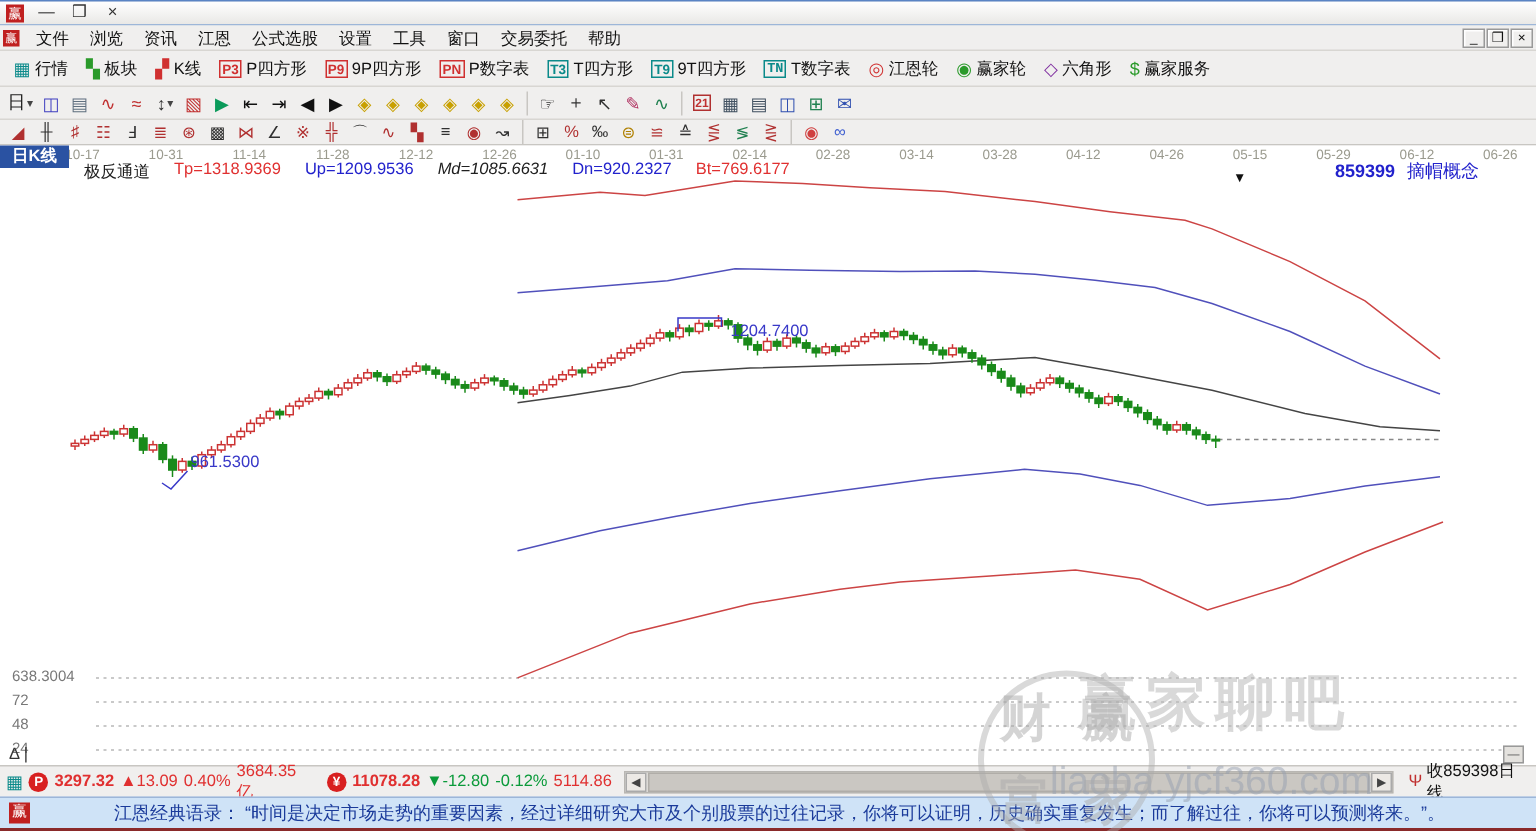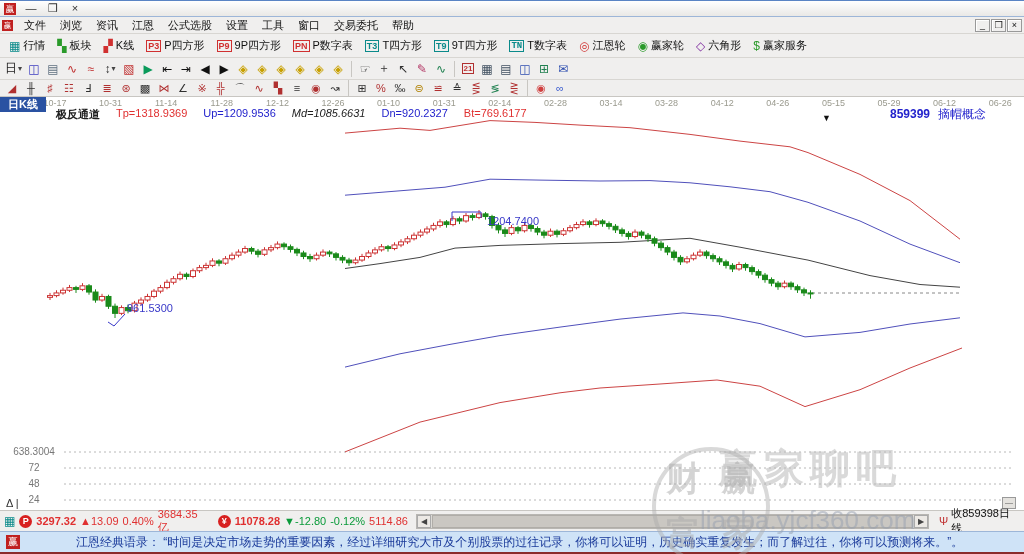--- a/index.html
+++ b/index.html
@@ -32,21 +32,21 @@
   #chart svg { position:absolute; left:0; top:0; }
   .date-label { position:absolute; top:1px; width:40px; margin-left:-20px; text-align:center;
     font-size:9px; color:#9a9a8e; }
   .kline-tab { position:absolute; left:0; top:0; width:46px; height:15px; background:#2a52a2; color:#fff;
     font-size:11px; font-weight:bold; text-align:center; line-height:15px; }
   .legend { position:absolute; left:56px; top:10px; display:flex; gap:16px; font-size:11px; white-space:nowrap; }
   .stock-label { position:absolute; top:9px; right:38px; font-size:12px; color:#2222cc; white-space:nowrap; }
   .stock-label b { margin-right:8px; }
   .tri-marker { position:absolute; left:822px; top:16px; font-size:9px; color:#111; }
   .anno { position:absolute; font-size:11px; color:#3838c8; white-space:nowrap; }
-  .grid-label { position:absolute; font-size:10px; color:#777; text-align:center; width:52px; }
+  .grid-label { position:absolute; font-size:10px; color:#777; text-align:left; width:52px; }
   .delta-mark { position:absolute; left:6px; top:400px; font-size:11px; color:#333; }
   .mini-btn { position:absolute; right:8px; top:400px; width:14px; height:12px; background:#e4e2de;
     border:1px solid #999; font-size:8px; line-height:10px; text-align:center; color:#555; }
   .wm { position:absolute; pointer-events:none; z-index:50; }
   .wm-qq { left:712px; top:320px; font-size:22px; color:rgba(150,150,150,.6); letter-spacing:2px; }
   .wm-big { left:718px; top:344px; font-size:40px; font-weight:bold; color:rgba(185,185,185,.55); letter-spacing:6px; }
   .wm-url { left:700px; top:408px; font-size:26px; color:rgba(150,160,175,.5); }
   .wm-stamp { left:652px; top:350px; width:118px; height:118px; border:4px solid rgba(170,170,170,.45);
     border-radius:50%; display:grid; grid-template-columns:1fr 1fr; align-items:center; justify-items:center;
     color:rgba(170,170,170,.5); font-size:34px; font-weight:bold; }
@@ -604,21 +604,21 @@
       <div class="date-label" style="left: 666.6px;">03-28</div>
       <div class="date-label" style="left: 722.2px;">04-12</div>
       <div class="date-label" style="left: 777.8px;">04-26</div>
       <div class="date-label" style="left: 833.4px;">05-15</div>
       <div class="date-label" style="left: 889px;">05-29</div>
       <div class="date-label" style="left: 944.6px;">06-12</div>
       <div class="date-label" style="left: 1000.2px;">06-26</div>
     </div>
   <div class="kline-tab">日K线</div>
   <div class="legend" id="legend">
-    <span style="color:#202020;font-weight:bold;">极反通道</span>
+    <span style="color:#202020;">极反通道</span>
   <span style="color: rgb(224, 48, 48);">Tp=1318.9369</span>
       <span style="color: rgb(34, 34, 204);">Up=1209.9536</span>
       <span style="color: rgb(32, 32, 32); font-style: italic;">Md=1085.6631</span>
       <span style="color: rgb(34, 34, 204);">Dn=920.2327</span>
       <span style="color: rgb(224, 48, 48);">Bt=769.6177</span>
     </div>
   <div class="stock-label">
     <b>859399</b><span>摘帽概念</span>
   </div>
   <div class="tri-marker">▼</div>

